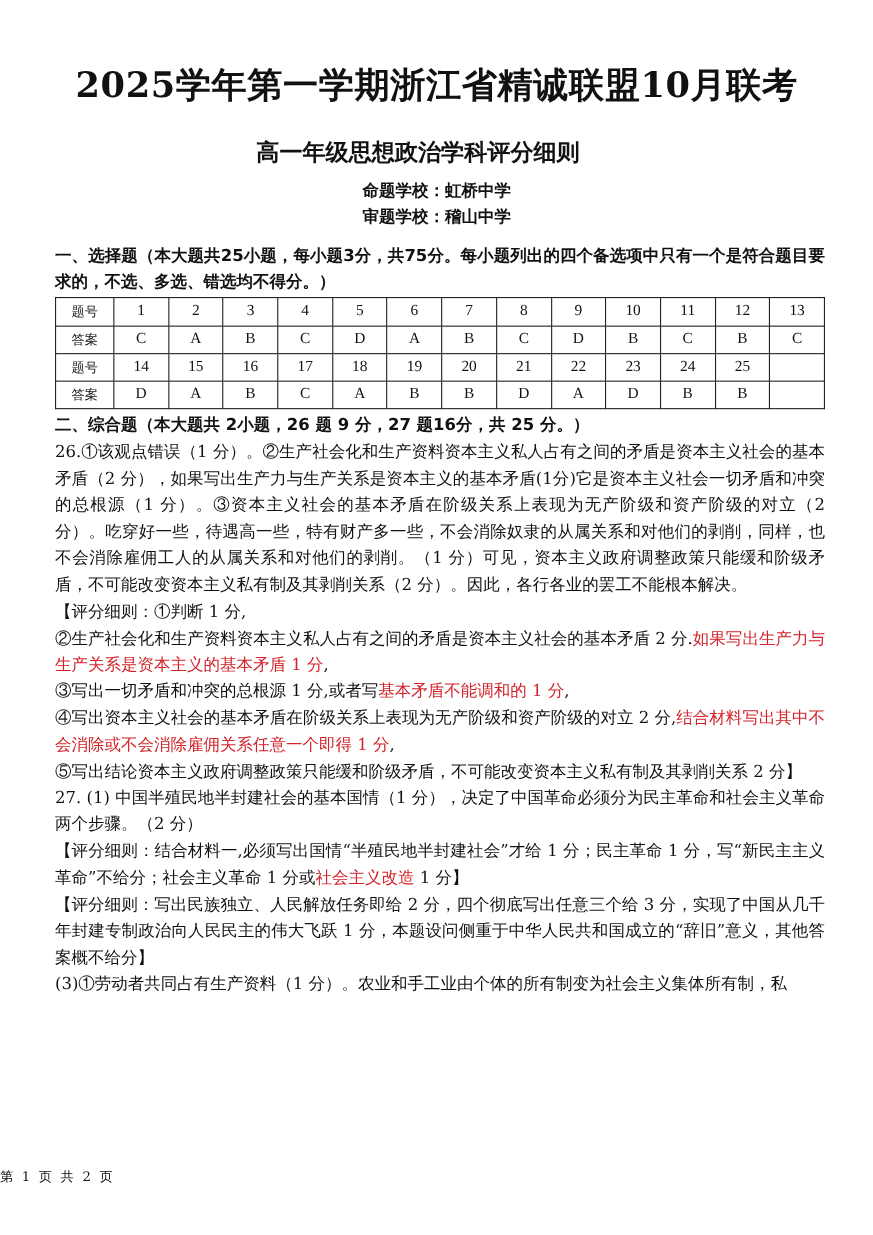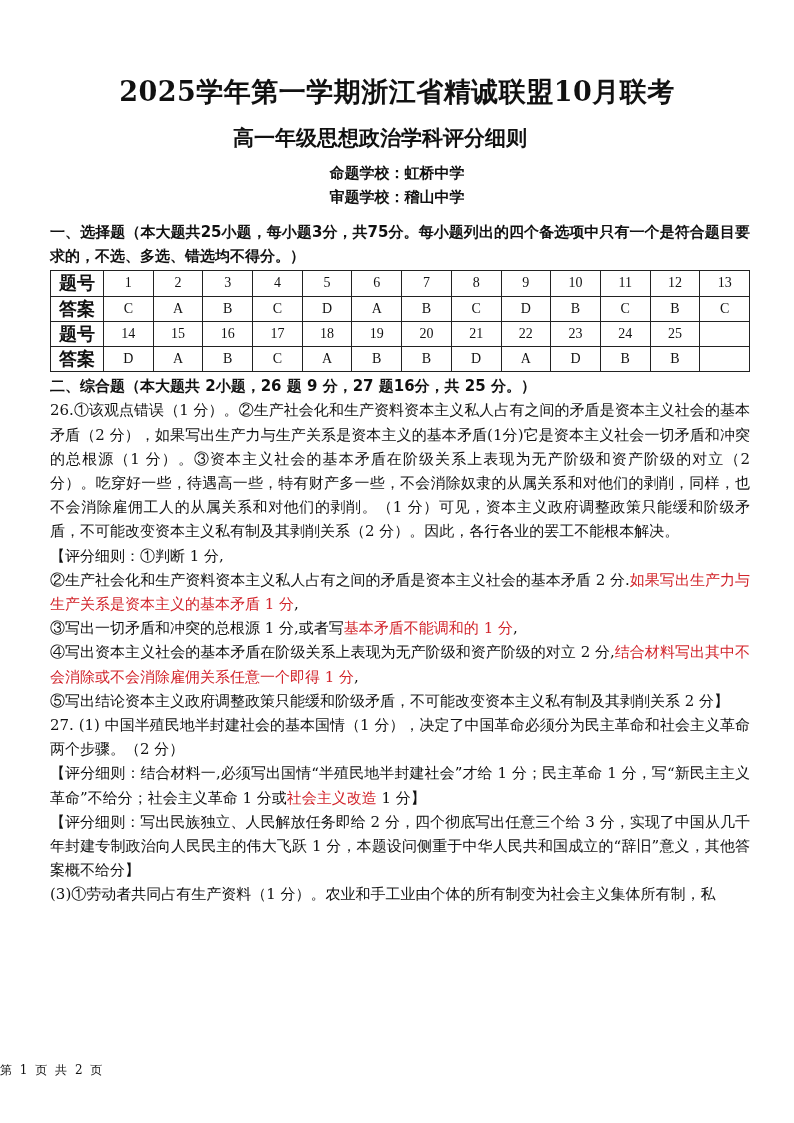--- a/index.html
+++ b/index.html
@@ -1,32 +1,32 @@
 <!DOCTYPE html>
 <html><head>
 <meta charset="utf-8">
 <style>
   html, body { margin: 0; padding: 0; background: #ffffff; }
   body { width: 794px; height: 1123px; position: relative; overflow: hidden;
          font-family: "DejaVu Serif", "Liberation Serif", serif; color: #111; }
-  .title { position: absolute; top: 74px; left: 0; width: 794px; text-align: center;
-           font-size: 27px; font-weight: bold; letter-spacing: 0.5px; }
+  .title { position: absolute; top: 56px; left: 0; width: 794px; text-align: center;
+           font-size: 32px; font-weight: bold; letter-spacing: 0.5px; }
   .subtitle { position: absolute; top: 124px; left: 0; width: 760px; text-align: center;
               font-size: 21px; font-weight: bold; }
   .school { position: absolute; left: 0; width: 794px; text-align: center;
             font-size: 15px; font-weight: bold; }
   .school.s1 { top: 164px; }
   .school.s2 { top: 188px; }
   .content { position: absolute; left: 50px; top: 220px; width: 700px;
              font-size: 15px; line-height: 24.2px; }
   .sec-head { font-family: "DejaVu Sans", "Liberation Sans", sans-serif; font-weight: bold; font-size: 15px; }
   table.ans { border-collapse: collapse; width: 700px; margin: 2px 0 2px 0; font-size: 14px; }
   table.ans td { border: 1px solid #222; text-align: center; height: 21px; padding: 0;
                  font-family: "Liberation Serif", "DejaVu Serif", serif; }
-  table.ans td.h { width: 52px; font-weight: bold; font-family: "DejaVu Sans", sans-serif; font-size: 18px; }
+  table.ans td.h { width: 52px; font-weight: normal; font-family: "DejaVu Sans", sans-serif; font-size: 12px; }
   p { margin: 0; text-align: justify; }
   .red { color: #d2232a; }
   .footer { position: absolute; top: 1062px; left: 0; width: 794px; 
             font-size: 12px; letter-spacing: 2px; }
 </style>
 </head>
 <body>
 
 <div class="title">2025学年第一学期浙江省精诚联盟10月联考</div>
 <div class="subtitle">高一年级思想政治学科评分细则</div>

